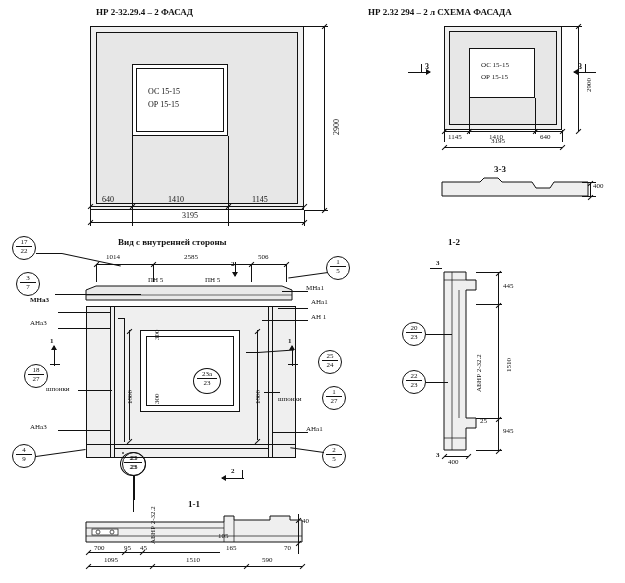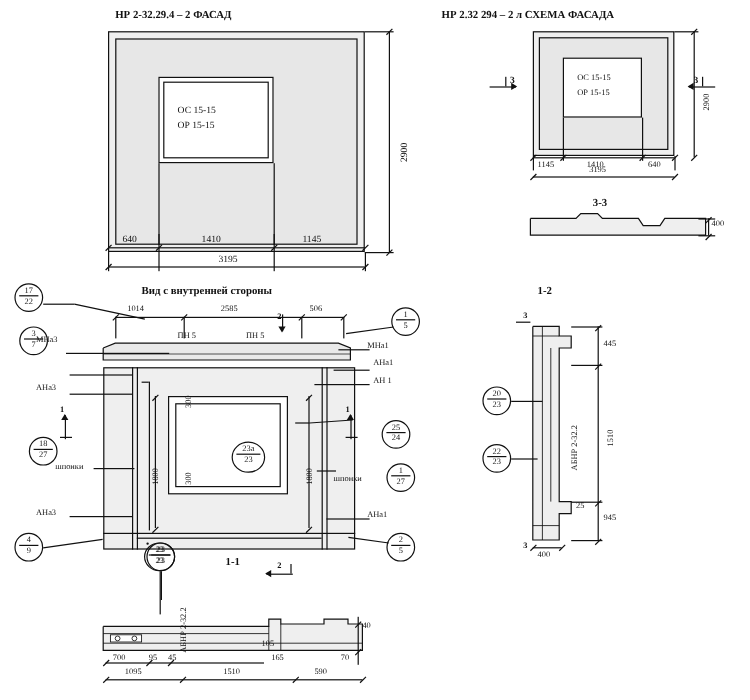--- a/index.html
+++ b/index.html
@@ -167,21 +167,21 @@
 <div class="t xs vert" style="left:127px;top:404px;transform:rotate(-90deg);transform-origin:left top;">1800</div>
 <div class="ln v" style="left:257px;top:330px;height:110px;"></div>
 <div class="dimtick" style="left:257px;top:328px;"></div>
 <div class="dimtick" style="left:257px;top:438px;"></div>
 <div class="t xs vert" style="left:255px;top:404px;transform:rotate(-90deg);transform-origin:left top;">1800</div>
 
 <div class="ln h" style="left:55px;top:294px;width:86px;"></div>
 <div class="ln h" style="left:58px;top:312px;width:52px;"></div>
 <div class="ln h" style="left:58px;top:328px;width:52px;"></div>
 <div class="ln h" style="left:58px;top:430px;width:52px;"></div>
-<div class="t xs" style="left:30px;top:280px;">МНа3</div>
+<div class="t xs" style="left:30px;top:297px;font-weight:bold;">МНа3</div>
 <div class="t xs" style="left:30px;top:320px;">АНа3</div>
 <div class="t xs" style="left:30px;top:424px;">АНа3</div>
 
 <div class="ln h" style="left:282px;top:291px;width:26px;"></div>
 <div class="ln h" style="left:278px;top:308px;width:30px;"></div>
 <div class="ln h" style="left:262px;top:320px;width:46px;"></div>
 <div class="ln h" style="left:272px;top:432px;width:36px;"></div>
 <div class="t xs" style="left:306px;top:285px;">МНа1</div>
 <div class="t xs" style="left:311px;top:299px;">АНа1</div>
 <div class="t xs" style="left:311px;top:314px;">АН 1</div>
@@ -303,21 +303,21 @@
   <span class="a">20</span>
   <span class="bm">23</span>
 </div>
 <div class="ln h" style="left:426px;top:334px;width:26px;"></div>
 <div class="circ xs" style="left:402px;top:370px;width:24px;height:24px;">
   <span class="a">22</span>
   <span class="bm">23</span>
 </div>
 <div class="ln h" style="left:426px;top:382px;width:22px;"></div>
 
-<div class="t b md" style="left:188px;top:464px;">1-1</div>
+<div class="t b md" style="left:188px;top:500px;">1-1</div>
 
 <svg style="left:84px;top:512px;" width="222" height="34">
   <polyline points="2,10 2,30 218,30 218,8 206,8 206,4 186,4 186,8 150,8 150,4 140,4 140,10 2,10" fill="#efefef" stroke="#111" stroke-width="1"></polyline>
   <line x1="2" y1="16" x2="140" y2="16" stroke="#111" stroke-width="0.7"></line>
   <line x1="2" y1="24" x2="218" y2="24" stroke="#111" stroke-width="0.7"></line>
   <line x1="140" y1="10" x2="140" y2="30" stroke="#111" stroke-width="0.7"></line>
   <line x1="150" y1="8" x2="150" y2="30" stroke="#111" stroke-width="0.7"></line>
   <rect x="8" y="17" width="26" height="6" fill="#fff" stroke="#111" stroke-width="0.7"></rect>
   <circle cx="14" cy="20" r="2" fill="none" stroke="#111" stroke-width="0.7"></circle>
   <circle cx="28" cy="20" r="2" fill="none" stroke="#111" stroke-width="0.7"></circle>

